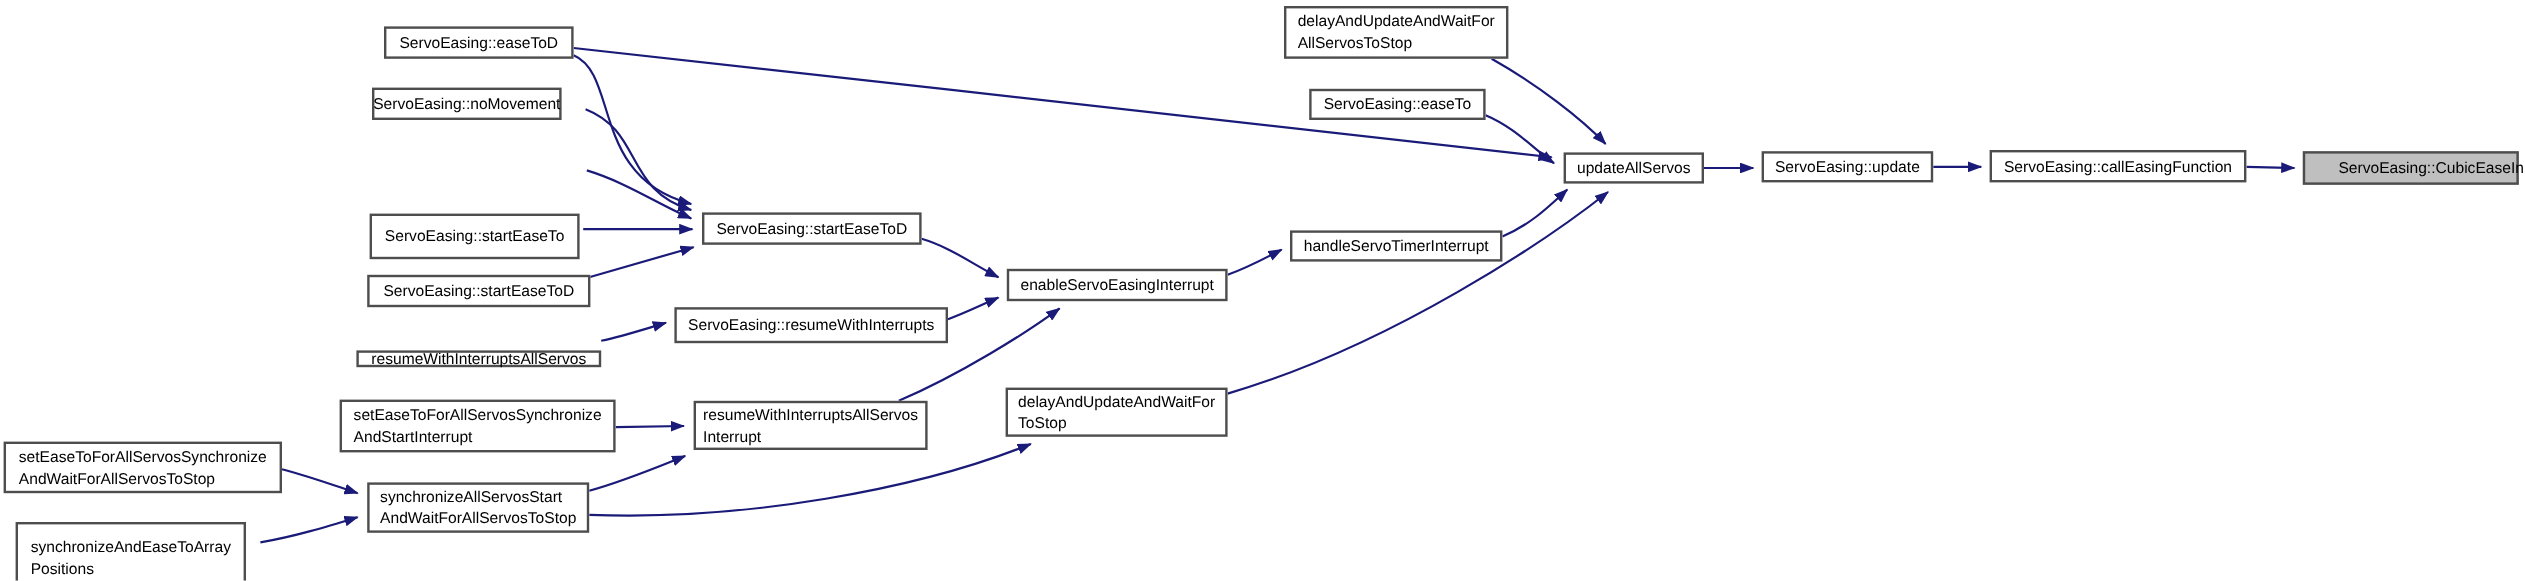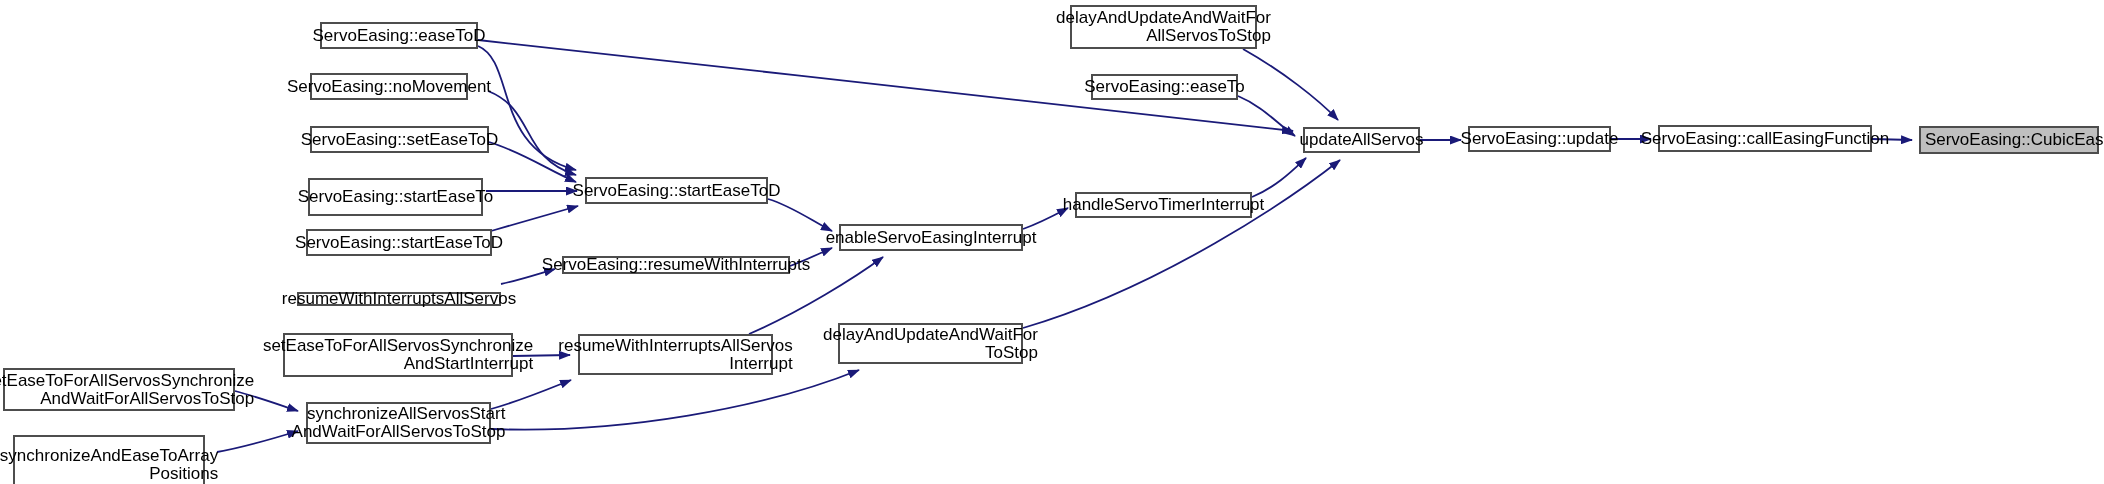--- a/index.html
+++ b/index.html
@@ -18,24 +18,24 @@
     overflow:hidden;
   }
   #edge-layer{position:absolute;left:0;top:0;width:2104px;height:484px;}
   #edge-layer path{stroke:var(--edge);stroke-width:1.8;fill:none;}
   .node{
     position:absolute;
     box-sizing:border-box;
     background:var(--fill);
     border:2px solid var(--border);
     color:var(--text);
-    font-size:17px;
+    font-size:13px;
     line-height:18px;
     display:flex;align-items:center;justify-content:center;
-    text-align:right;
+    text-align:left;
     white-space:pre-line;
     cursor:pointer;
   }
   .node.target{background:var(--hfill);cursor:default;padding-left:34px;}
 </style>
 </head>
 <body>
 
 <div id="graph">
 
@@ -65,34 +65,33 @@
     <path d="M1023,328 C1160,288 1292,198 1340,160" marker-end="url(#arrow)"></path>
     <path d="M1243,49 C1282,71 1318,99 1338,120" marker-end="url(#arrow)"></path>
     <path d="M1238,96 C1262,106 1278,124 1295,136" marker-end="url(#arrow)"></path>
     <path d="M1420,140 L1461,140" marker-end="url(#arrow)"></path>
     <path d="M1611,139 L1651,139" marker-end="url(#arrow)"></path>
     <path d="M1872,139 L1912,140" marker-end="url(#arrow)"></path>
   </svg>
 
   <div class="node" style="left:320px;top:22px;width:158px;height:27px">ServoEasing::easeToD</div>
   <div class="node" style="left:310px;top:73px;width:158px;height:27px">ServoEasing::noMovement</div>
-  <div class="node" style="left:310px;top:126px;width:179px;height:27px">ServoEasing::setEaseToD</div>
   <div class="node" style="left:308px;top:178px;width:175px;height:38px">ServoEasing::startEaseTo</div>
   <div class="node" style="left:306px;top:229px;width:186px;height:27px">ServoEasing::startEaseToD</div>
   <div class="node" style="left:297px;top:292px;width:204px;height:14px">resumeWithInterruptsAllServos</div>
   <div class="node" style="left:283px;top:333px;width:230px;height:44px">setEaseToForAllServosSynchronize
 AndStartInterrupt</div>
   <div class="node" style="left:3px;top:368px;width:232px;height:43px">setEaseToForAllServosSynchronize
 AndWaitForAllServosToStop</div>
   <div class="node" style="left:13px;top:435px;width:192px;height:60px">synchronizeAndEaseToArray
 Positions</div>
   <div class="node" style="left:306px;top:402px;width:185px;height:42px">synchronizeAllServosStart
 AndWaitForAllServosToStop</div>
   <div class="node" style="left:585px;top:177px;width:183px;height:27px">ServoEasing::startEaseToD</div>
-  <div class="node" style="left:562px;top:256px;width:228px;height:18px">ServoEasing::resumeWithInterrupts</div>
+  <div class="node" style="left:562px;top:256px;width:228px;height:30px">ServoEasing::resumeWithInterrupts</div>
   <div class="node" style="left:578px;top:334px;width:195px;height:41px">resumeWithInterruptsAllServos
 Interrupt</div>
   <div class="node" style="left:838px;top:323px;width:185px;height:41px">delayAndUpdateAndWaitFor
 ToStop</div>
   <div class="node" style="left:839px;top:224px;width:184px;height:27px">enableServoEasingInterrupt</div>
   <div class="node" style="left:1075px;top:192px;width:177px;height:26px">handleServoTimerInterrupt</div>
   <div class="node" style="left:1070px;top:5px;width:187px;height:44px">delayAndUpdateAndWaitFor
 AllServosToStop</div>
   <div class="node" style="left:1091px;top:74px;width:147px;height:26px">ServoEasing::easeTo</div>
   <div class="node" style="left:1303px;top:127px;width:117px;height:26px">updateAllServos</div>

